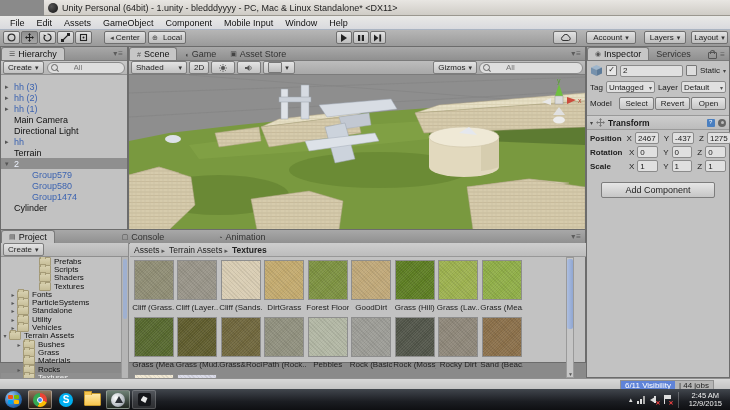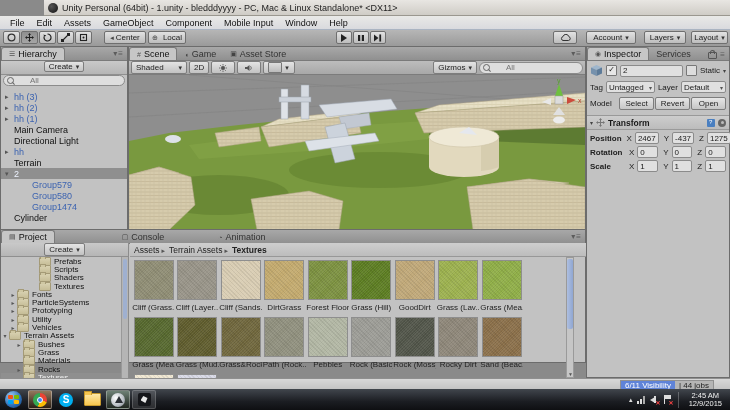--- a/index.html
+++ b/index.html
@@ -28,21 +28,21 @@
   .ddl::after{content:"▾";font-size:7px;margin-left:3px;color:#333;}
   
   .panel{position:absolute;background:#c2c2c2;border:1px solid #6c6c6c;box-sizing:border-box;}
   .ptabs{height:13px;background:linear-gradient(#a8a8a8,#909090);display:flex;align-items:flex-end;
     border-bottom:1px solid #7a7a7a;position:relative;}
   .ptab{height:12px;padding:0 7px;display:flex;align-items:center;font-size:9px;color:#333;
     border-radius:3px 3px 0 0;gap:3px;}
   .ptab.active{background:#c6c6c6;border:1px solid #7a7a7a;border-bottom:none;color:#111;}
   .pmenu{position:absolute;right:3px;top:2px;font-size:8px;color:#5c5c5c;letter-spacing:1px;}
   .minibar{height:14px;background:linear-gradient(#c9c9c9,#b5b5b5);border-bottom:1px solid #8f8f8f;
-    display:flex;align-items:center;padding:0 2px;gap:3px;box-sizing:border-box;flex-direction:column;}
+    display:flex;align-items:center;padding:0 2px;gap:3px;box-sizing:border-box;}
   .mbtn{height:11px;background:linear-gradient(#e4e4e4,#c2c2c2);border:1px solid #7d7d7d;
     border-radius:2px;display:flex;align-items:center;font-size:8px;padding:0 4px;color:#222;}
   .search{flex:1;height:10px;background:#dedede;border:1px solid #8b8b8b;border-radius:6px;
     display:flex;align-items:center;padding:0 3px;gap:16px;min-width:0;}
   .search input{border:none;background:transparent;outline:none;font-size:8px;width:100%;
     font-family:"Liberation Sans",sans-serif;color:#333;padding:0;}
   .mag{width:5px;height:5px;border:1px solid #666;border-radius:50%;position:relative;flex:0 0 auto;}
   .mag::after{content:"";position:absolute;width:3px;height:1px;background:#666;
     transform:rotate(45deg);left:4px;top:5px;}
   
@@ -224,21 +224,21 @@
     </div>
     <div class="minibar">
       <div class="mbtn ddl">
         <span>Create</span>
       </div>
       <div class="search">
         <span class="mag"></span>
         <input readonly="" placeholder="All" style="">
       </div>
     </div>
-    <div class="tree" style="padding-top:16px;">
+    <div class="tree" style="padding-top:6px;">
 
         <div class="hrow blue">
           <span class="arrow">▸</span>
           <span>hh (3)</span>
         </div>
 
         <div class="hrow blue">
           <span class="arrow">▸</span>
           <span>hh (2)</span>
         </div>
@@ -511,20 +511,23 @@
           <span style="font-size:8px;width:34px;font-weight:bold;color:#222;">Scale</span>
           <span class="axis">X</span>
           <span class="ifield" style="flex:1;">1</span>
           <span class="axis">Y</span>
           <span class="ifield" style="flex:1;">1</span>
           <span class="axis">Z</span>
           <span class="ifield" style="flex:1;">1</span>
         </div>
       </div>
 
+    <div style="display:flex;justify-content:center;margin-top:10px;">
+      <div class="cbtn" style="flex:none;width:112px;height:14px;font-size:9px;">Add Component</div>
+    </div>
   </div>
 
   <div class="panel" style="left:0;top:229px;width:586px;height:134px;">
     <div class="ptabs">
       <div class="ptab active">
         <span style="font-size:7px;color:#555;">▤</span>
         <span>Project</span>
       </div>
       <div class="ptab" style="margin-left:60px;">
         <span style="font-size:7px;color:#444;">▢</span>
@@ -577,21 +580,21 @@
 
           <div class="frow" style="padding-left: 8px;">
             <span class="arrow">▸</span>
             <span class="fold"></span>
             <span>ParticleSystems</span>
           </div>
 
           <div class="frow" style="padding-left: 8px;">
             <span class="arrow">▸</span>
             <span class="fold"></span>
-            <span>Prototyping</span>
+            <span>Standalone</span>
           </div>
 
           <div class="frow" style="padding-left: 8px;">
             <span class="arrow">▸</span>
             <span class="fold"></span>
             <span>Utility</span>
           </div>
 
           <div class="frow" style="padding-left: 8px;">
             <span class="arrow">▸</span>
@@ -671,27 +674,27 @@
             <div class="thumb" style="background-color: rgb(195, 170, 110);"></div>
             <span class="tname">DirtGrass</span>
           </div>
 
           <div class="cell">
             <div class="thumb" style="background-color: rgb(124, 145, 64);"></div>
             <span class="tname">Forest Floor</span>
           </div>
 
           <div class="cell">
+            <div class="thumb" style="background-color: rgb(192, 168, 120);"></div>
+            <span class="tname">GoodDirt</span>
+          </div>
+
+          <div class="cell">
             <div class="thumb" style="background-color: rgb(92, 125, 34);"></div>
             <span class="tname">Grass (Hill)</span>
-          </div>
-
-          <div class="cell">
-            <div class="thumb" style="background-color: rgb(192, 168, 120);"></div>
-            <span class="tname">GoodDirt</span>
           </div>
 
           <div class="cell">
             <div class="thumb" style="background-color: rgb(156, 177, 78);"></div>
             <span class="tname">Grass (Lav...</span>
           </div>
 
           <div class="cell">
             <div class="thumb" style="background-color: rgb(143, 174, 71);"></div>
             <span class="tname">Grass (Mea...</span>

